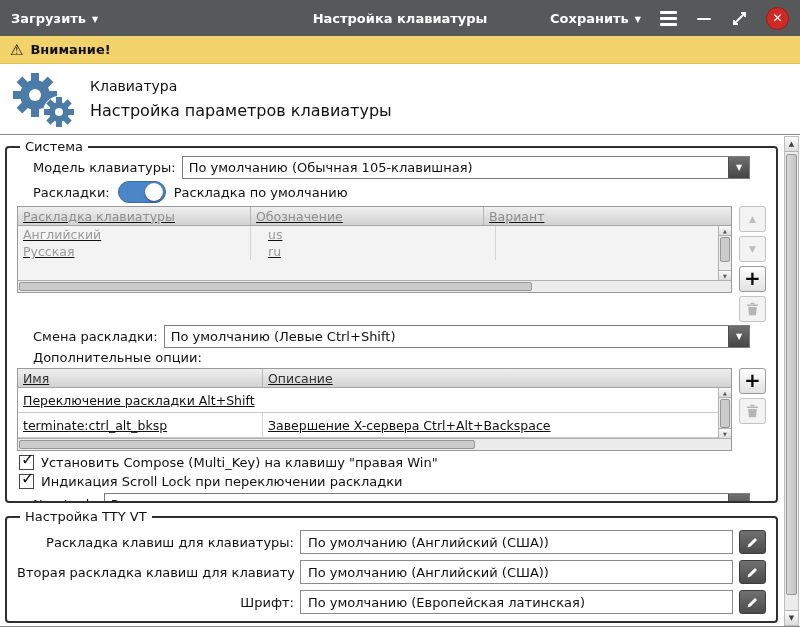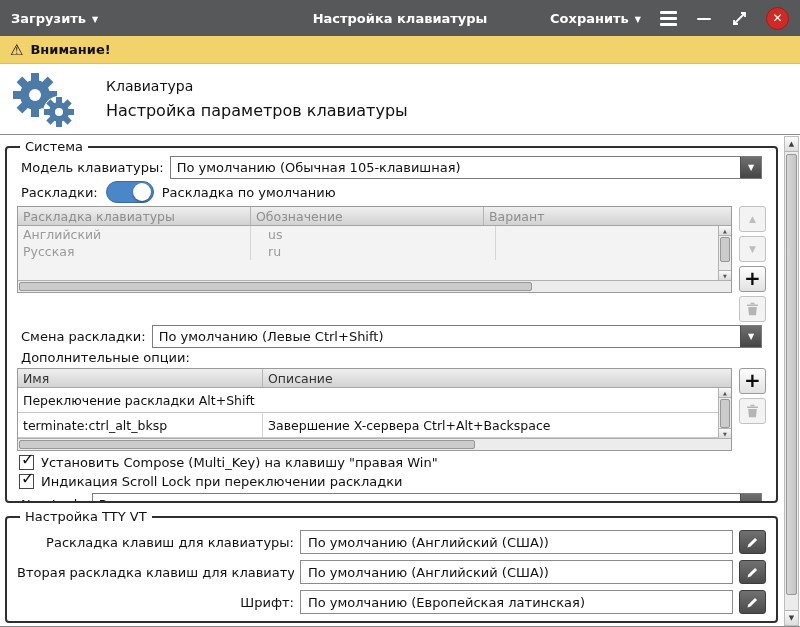--- a/index.html
+++ b/index.html
@@ -26,51 +26,51 @@
     color:#fff; font-weight:bold; font-size:12px; display:flex; align-items:center; justify-content:center; cursor:pointer; }
 
   
   .warnbar { position:absolute; top:36px; left:0; right:0; height:28px; background:#f2d36b;
     border-bottom:1px solid #debd52; display:flex; align-items:center; gap:7px; padding:0 10px;
     font-weight:bold; }
   .warn-icon { font-size:15px; color:#111; }
 
   
   .apphdr { position:absolute; top:64px; left:0; right:0; height:70px; background:#fff;
-    display:flex; align-items:center; gap:30px; padding:0 10px; }
+    display:flex; align-items:center; gap:14px; padding:0 10px; }
   .hdr-text .t1 { font-size:14px; margin-bottom:7px; }
   .hdr-text .t2 { font-size:16px; }
 
   
   .content { position:absolute; top:134px; left:0; right:0; bottom:0; background:#fff;
     border-top:1px solid #8a8a8a; border-bottom:1px solid #8a8a8a; }
   fieldset { position:absolute; left:5px; right:22px; border:2px solid #2f2f2f; border-radius:4px;
     background:#fff; padding:0 10px 4px; overflow:hidden; }
   legend { padding:0 5px; margin-left:3px; font-size:13px; }
   .fs-system { top:4px; height:364px; }
   .fs-tty { top:374px; height:114px; }
 
-  .frow { display:flex; align-items:center; gap:6px; margin:2px 4px; }
+  .frow { display:flex; align-items:center; gap:6px; margin:2px 16px; }
   .lbl { white-space:nowrap; }
 
   .select { flex:1; height:23px; border:1px solid #7c7c7c; background:#fff; display:flex;
     align-items:stretch; min-width:0; cursor:pointer; }
   .select-text { flex:1; display:flex; align-items:center; padding:0 6px; white-space:nowrap; overflow:hidden; }
   .select-arrow { width:21px; background:linear-gradient(#6f6f6f,#454545); border-left:1px solid #4e4e4e;
     color:#fff; display:flex; align-items:center; justify-content:center; }
   .select-arrow span { font-size:8px; }
 
   .toggle { width:48px; height:22px; border-radius:11px; background:#4a86c8; border:1px solid #3a6ba0;
     position:relative; flex:none; cursor:pointer; }
   .toggle-knob { position:absolute; top:1px; right:2px; width:18px; height:18px; border-radius:50%;
     background:#fff; box-shadow:0 1px 2px rgba(0,0,0,.45); }
 
   
   .table-wrap { display:flex; align-items:flex-start; gap:7px; margin:3px 0; }
-  .gtable { flex:1; border:1px solid #9a9a9a; min-width:0; }
+  .gtable { flex:1; border:1px solid #9a9a9a; min-width:0;text-decoration:underline; }
   .gt-head { display:flex; height:19px; background:linear-gradient(#efefef,#d2d2d2); border-bottom:1px solid #a5a5a5; }
   .gt-th { display:flex; align-items:center; padding:0 5px; font-size:12.5px;
     border-right:1px solid #b5b5b5; white-space:nowrap; overflow:hidden; }
   .gt-body { position:relative; }
   .gt-row { display:flex; cursor:default; }
   .gt-td { display:flex; align-items:center; padding:0 5px; font-size:12.5px;
     border-right:1px solid #d5d5d5; white-space:nowrap; overflow:hidden; }
 
   .layouts .c1 { width:233px; } .layouts .c2 { width:233px; }
   .layouts .c3 { flex:1; border-right:none; }

